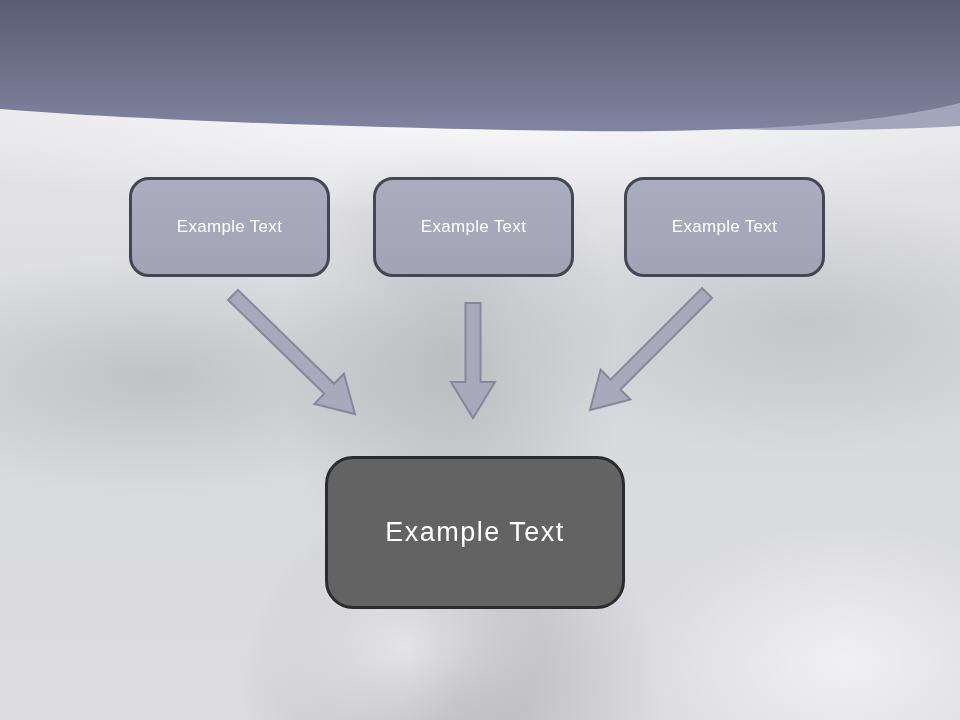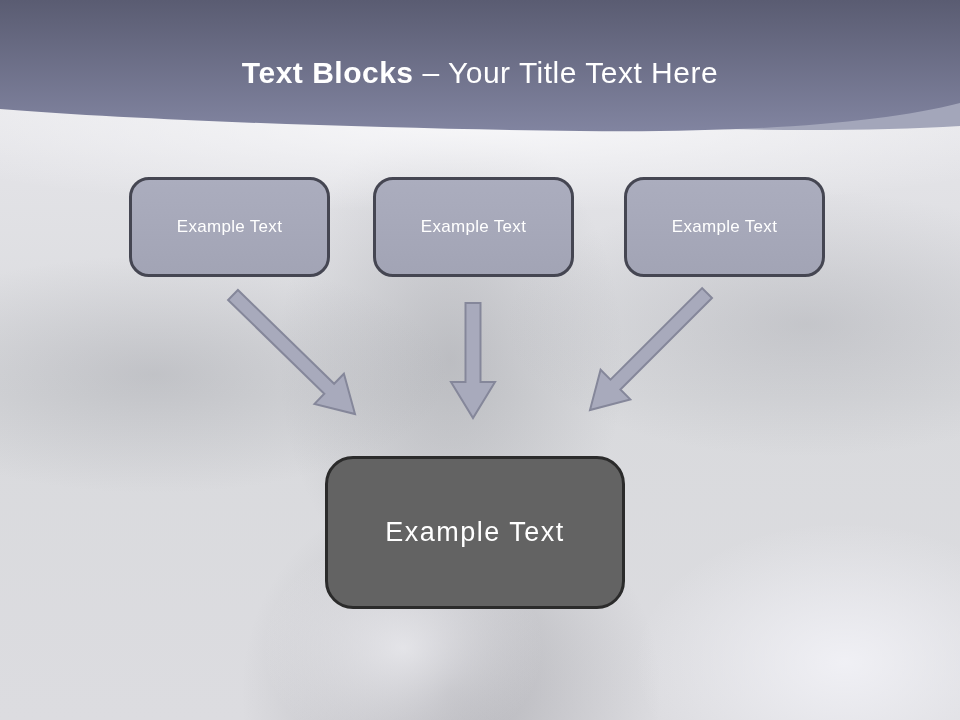--- a/index.html
+++ b/index.html
@@ -61,23 +61,20 @@
     <defs>
       <linearGradient id="hg" x1="0" y1="0" x2="0" y2="1">
         <stop offset="0" stop-color="#5a5c72"></stop>
         <stop offset="1" stop-color="#8184a0"></stop>
       </linearGradient>
     </defs>
     <path d="M600,120 C 740,129 870,123 960,100 L960,126 C 860,132 720,131 600,124 Z" fill="#a3a6ba"></path>
     <path d="M0,0 H960 V103 C 880,124 740,133 580,131 C 400,129 150,121 0,109 Z" fill="url(#hg)"></path>
   </svg>
 
-  <div class="title">
-    <span class="t-bold">Text Blocks</span><span class="t-rest">– Your Title Text Here</span>
-  </div>
 
   <div class="text-block block-1">
     <span>Example Text</span>
   </div>
   <div class="text-block block-2">
     <span>Example Text</span>
   </div>
   <div class="text-block block-3">
     <span>Example Text</span>
   </div>

